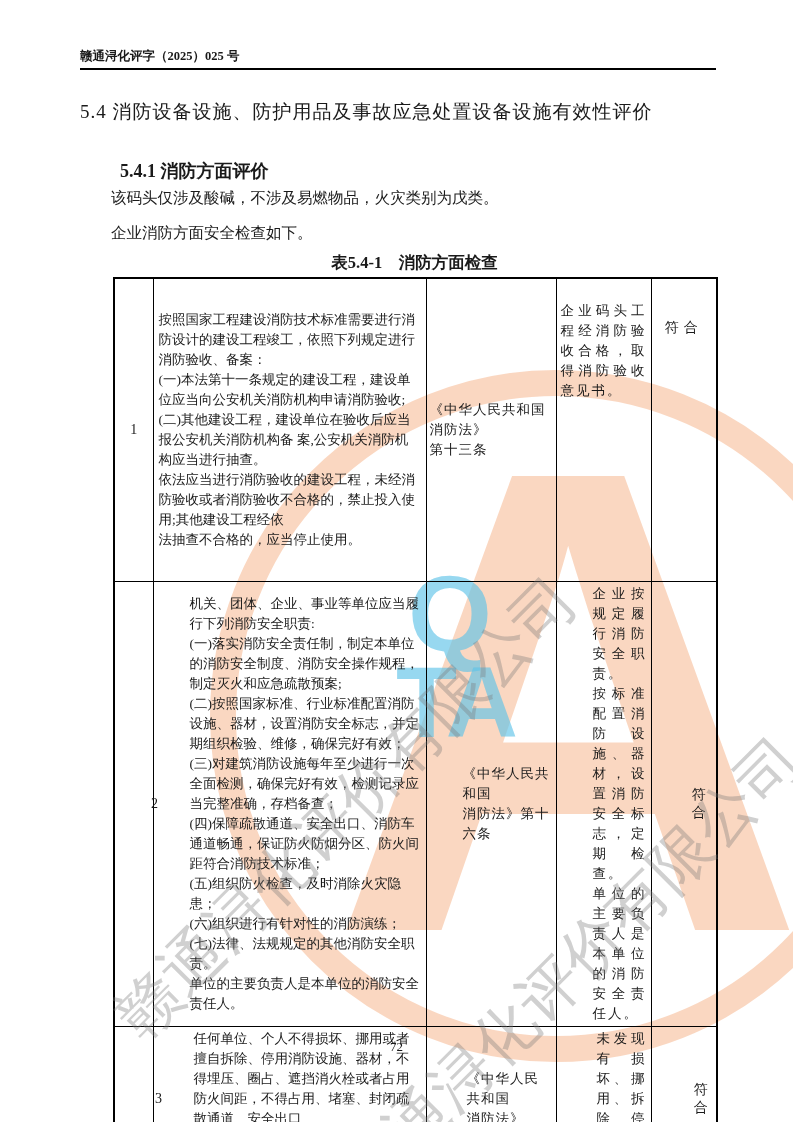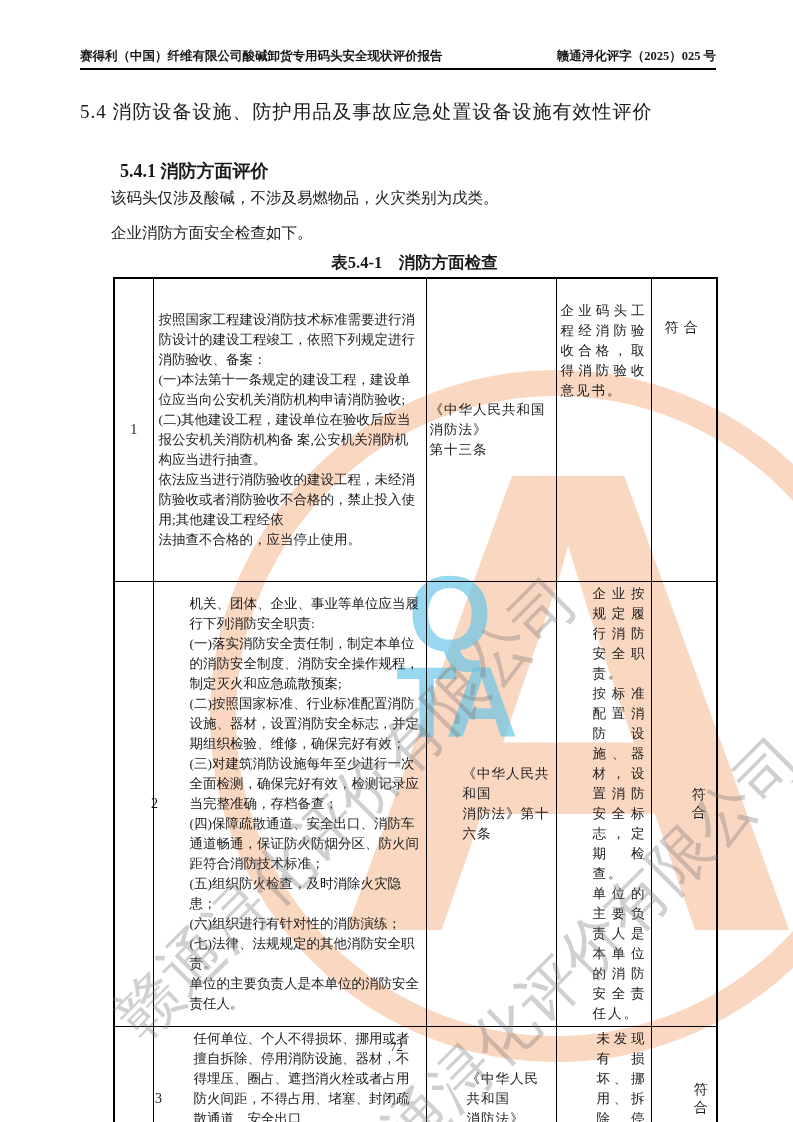--- a/index.html
+++ b/index.html
@@ -102,21 +102,20 @@
 </style>
 </head>
 <body>
 
 <div class="abs wm wm-ring"></div>
 <div class="abs wm wm-a">A</div>
 <div class="abs wm wm-q">Q</div>
 <div class="abs wm wm-ta">TA</div>
 
 <div class="abs content hdr">
-  <span>赛得利（中国）纤维有限公司酸碱卸货专用码头安全现状评价报告</span>
   <span>赣通浔化评字（2025）025 号</span>
 </div>
 
 <div class="abs content h1">5.4 消防设备设施、防护用品及事故应急处置设备设施有效性评价</div>
 <div class="abs content h2">5.4.1 消防方面评价</div>
 <div class="abs content para p1">该码头仅涉及酸碱，不涉及易燃物品，火灾类别为戊类。</div>
 <div class="abs content para p2">企业消防方面安全检查如下。</div>
 <div class="abs content caption">表5.4-1　消防方面检查</div>
 
 <table class="chk">

